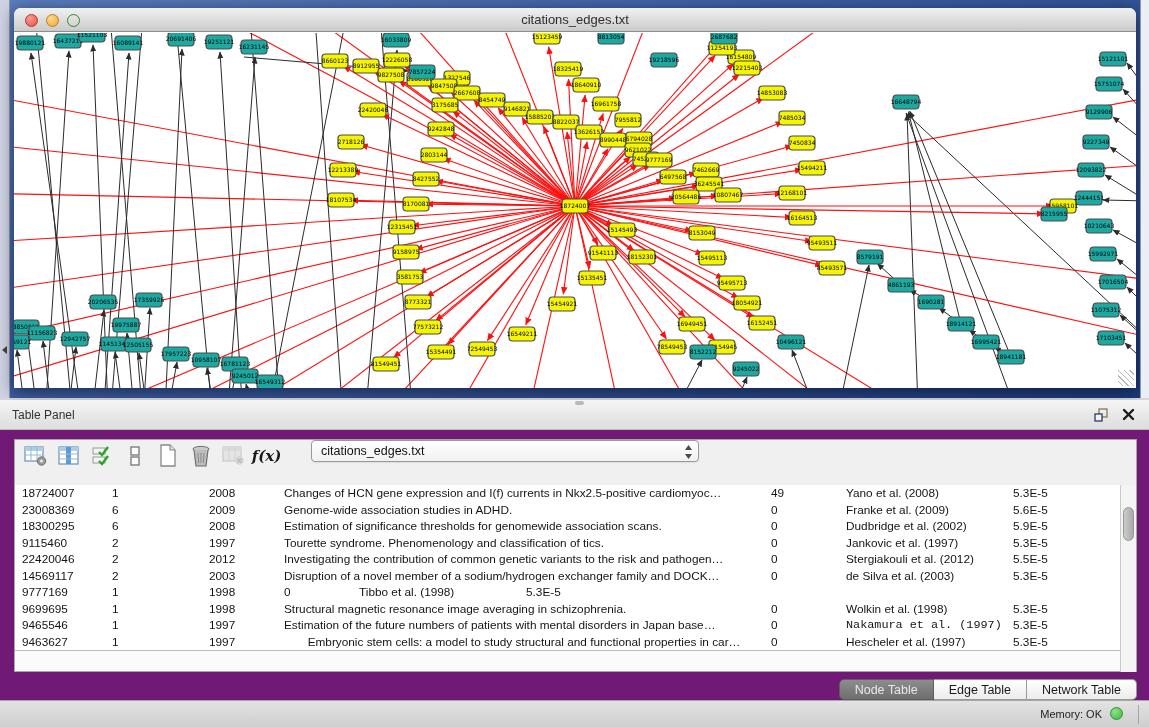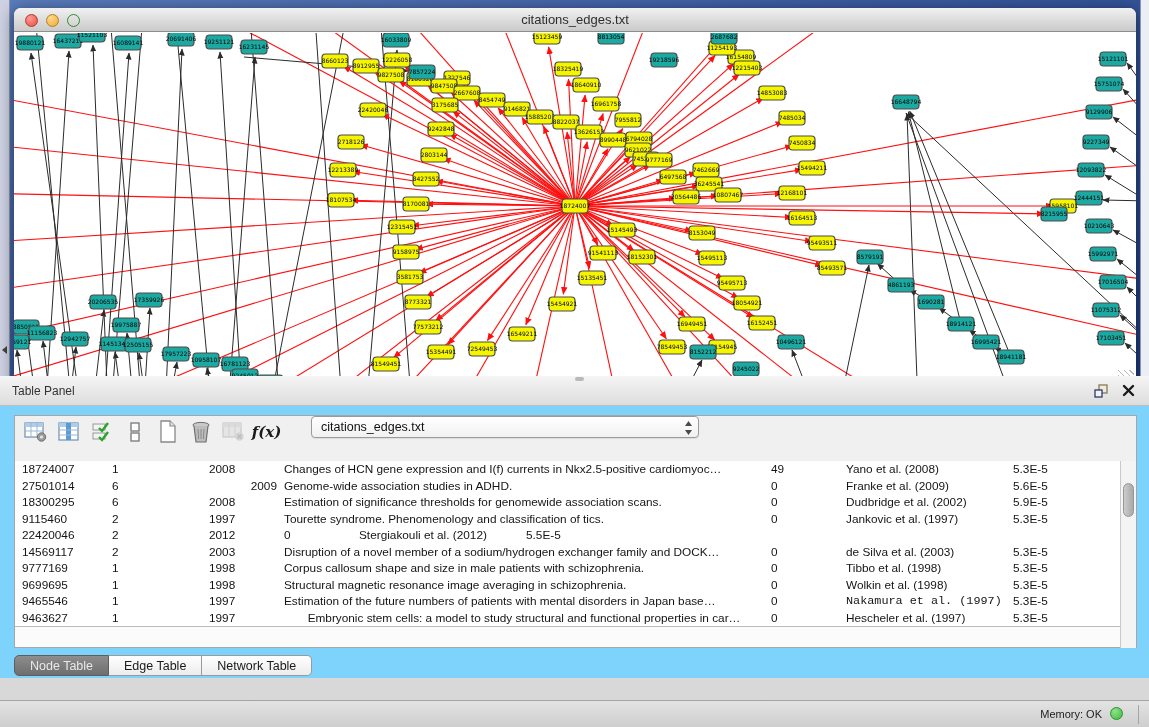--- a/index.html
+++ b/index.html
@@ -22,21 +22,21 @@
   .tl { position:absolute; top:6px; width:13px; height:13px; border-radius:50%; cursor:default; }
   .tl.r { left:11px; background:radial-gradient(circle at 35% 30%,#ff9a93,#ed4c40); border:1px solid #a93c34; }
   .tl.y { left:32px; background:radial-gradient(circle at 35% 30%,#ffd98e,#f3a829); border:1px solid #b3802a; }
   .tl.g { left:53px; background:radial-gradient(circle at 35% 30%,#a3e18f,#3ab838; ); border:1px solid #2e8a2e; }
   .canvas { position:absolute; left:0; top:25px; width:1122px; height:355px; background:#fff; overflow:hidden; }
   .canvas svg { display:block; width:100%; height:100%; }
   .resize-grip { position:absolute; right:2px; bottom:2px; width:16px; height:16px;
              background:repeating-linear-gradient(45deg,transparent 0 3px,#b8b8b8 3px 4px); }
 
   
-  .table-panel { position:absolute; left:0; top:376px; width:1149px; height:302px; background:#7dd3fc; }
+  .table-panel { position:absolute; left:0; top:400px; width:1149px; height:302px; background:#701a75; }
   .panel-titlebar { height:30px; background:linear-gradient(#f5f5f5,#dddddd); border-bottom:1px solid #bdbdbd; position:relative; }
   .panel-title { position:absolute; left:12px; top:8px; font-size:12px; color:#333; }
   .grip-dot { position:absolute; left:50%; top:1px; width:9px; height:4px; border-radius:2px; background:#b9b9b9; }
   .float-btn { position:absolute; right:40px; top:8px; width:15px; height:14px; cursor:pointer; }
   .close-btn { position:absolute; right:14px; top:8px; width:13px; height:13px; cursor:pointer; }
 
   .panel-body { position:absolute; left:14px; top:39px; width:1123px; height:263px; }
   .inset { position:absolute; left:0; top:0; width:1123px; height:233px; border:1px solid #a6a6a6; background:#fbfbfb; }
   .toolbar { height:45px; display:flex; align-items:flex-start; padding-left:4px; background:#f0f0f0; }
   .tool { width:33px; height:32px; display:flex; align-items:center; justify-content:center; cursor:pointer; }
@@ -51,21 +51,21 @@
   .th { font-size:12px; line-height:18px; text-align:center; background:#bfe0f0; border-right:1px solid #93aebc;
         color:#1d1d1d; overflow:hidden; white-space:nowrap; flex:none; cursor:pointer; }
   .th .sort { color:#1d6e96; font-size:11px; }
   .tbody { position:relative; background:#fff; height:166px; overflow:hidden; border-bottom:1px solid #bbb; }
   .tr { display:flex; height:16.5px; }
   .td { font-size:11.8px; line-height:16.5px; padding-left:7px; white-space:nowrap; overflow:hidden; color:#141414; flex:none; }
   .vscroll { position:absolute; right:0; top:45px; width:16px; height:187px; background:#f4f4f4; border-left:1px solid #c9c9c9; }
   .vthumb { position:absolute; left:2px; top:22px; width:11px; height:34px; border-radius:6px;
             background:linear-gradient(90deg,#cccccc,#a9a9a9); border:1px solid #979797; cursor:pointer; }
 
-  .tabsbar { position:absolute; left:0; top:240px; width:1123px; height:23px; display:flex; justify-content:flex-start; }
+  .tabsbar { position:absolute; left:0; top:240px; width:1123px; height:23px; display:flex; justify-content:flex-end; }
   .seg { height:21px; line-height:20px; font-size:12.5px; padding:0 15px; background:linear-gradient(#ffffff,#ececec);
          border:1px solid #9a9a9a; border-left:none; color:#1a1a1a; cursor:pointer; }
   .seg.first { border-radius:5px 0 0 5px; border-left:1px solid #9a9a9a; }
   .seg.last { border-radius:0 5px 5px 0; }
   .seg.sel { background:linear-gradient(#8d8d8d,#6e6e6e); color:#e8e8e8; border-color:#5e5e5e; }
 
   
   .status-bar { position:absolute; left:0; top:700px; width:1149px; height:27px;
                 background:linear-gradient(#e3e3e3,#cecece); border-top:1px solid #a5a5a5; }
   .mem-label { position:absolute; right:47px; top:7px; font-size:11px; color:#222; }
@@ -838,23 +838,23 @@
             <div class="tr">
               <div class="td" style="width: 90px;">18724007</div>
               <div class="td" style="width: 97px;">1</div>
               <div class="td" style="width: 75px;">2008</div>
               <div class="td" style="width: 487px;">Changes of HCN gene expression and I(f) currents in Nkx2.5-positive cardiomyoc…</div>
               <div class="td" style="width: 75px;">49</div>
               <div class="td" style="width: 167px;">Yano et al. (2008)</div>
               <div class="td" style="width: 88px;">5.3E-5</div>
             </div>
             <div class="tr">
-              <div class="td" style="width: 90px;">27501014</div>
+              <div class="td" style="width: 90px;">23008369</div>
               <div class="td" style="width: 97px;">6</div>
-              <div class="td" style="width: 75px; text-align: right;">2009</div>
+              <div class="td" style="width: 75px;">2009</div>
               <div class="td" style="width: 487px;">Genome-wide association studies in ADHD.</div>
               <div class="td" style="width: 75px;">0</div>
               <div class="td" style="width: 167px;">Franke et al. (2009)</div>
               <div class="td" style="width: 88px;">5.6E-5</div>
             </div>
             <div class="tr">
               <div class="td" style="width: 90px;">18300295</div>
               <div class="td" style="width: 97px;">6</div>
               <div class="td" style="width: 75px;">2008</div>
               <div class="td" style="width: 487px;">Estimation of significance thresholds for genomewide association scans.</div>
@@ -868,38 +868,38 @@
               <div class="td" style="width: 75px;">1997</div>
               <div class="td" style="width: 487px;">Tourette syndrome. Phenomenology and classification of tics.</div>
               <div class="td" style="width: 75px;">0</div>
               <div class="td" style="width: 167px;">Jankovic et al. (1997)</div>
               <div class="td" style="width: 88px;">5.3E-5</div>
             </div>
             <div class="tr">
               <div class="td" style="width: 90px;">22420046</div>
               <div class="td" style="width: 97px;">2</div>
               <div class="td" style="width: 75px;">2012</div>
+              <div class="td" style="width: 487px;">Investigating the contribution of common genetic variants to the risk and pathogen…</div>
               <div class="td" style="width: 75px;">0</div>
               <div class="td" style="width: 167px;">Stergiakouli et al. (2012)</div>
               <div class="td" style="width: 88px;">5.5E-5</div>
             </div>
             <div class="tr">
               <div class="td" style="width: 90px;">14569117</div>
               <div class="td" style="width: 97px;">2</div>
               <div class="td" style="width: 75px;">2003</div>
               <div class="td" style="width: 487px;">Disruption of a novel member of a sodium/hydrogen exchanger family and DOCK…</div>
               <div class="td" style="width: 75px;">0</div>
               <div class="td" style="width: 167px;">de Silva et al. (2003)</div>
               <div class="td" style="width: 88px;">5.3E-5</div>
             </div>
             <div class="tr">
               <div class="td" style="width: 90px;">9777169</div>
               <div class="td" style="width: 97px;">1</div>
               <div class="td" style="width: 75px;">1998</div>
-              <div class="td" style="width: 487px;">Corpus callosum shape and size in male patients with schizophrenia.</div>
               <div class="td" style="width: 75px;">0</div>
               <div class="td" style="width: 167px;">Tibbo et al. (1998)</div>
               <div class="td" style="width: 88px;">5.3E-5</div>
             </div>
             <div class="tr">
               <div class="td" style="width: 90px;">9699695</div>
               <div class="td" style="width: 97px;">1</div>
               <div class="td" style="width: 75px;">1998</div>
               <div class="td" style="width: 487px;">Structural magnetic resonance image averaging in schizophrenia.</div>
               <div class="td" style="width: 75px;">0</div>

